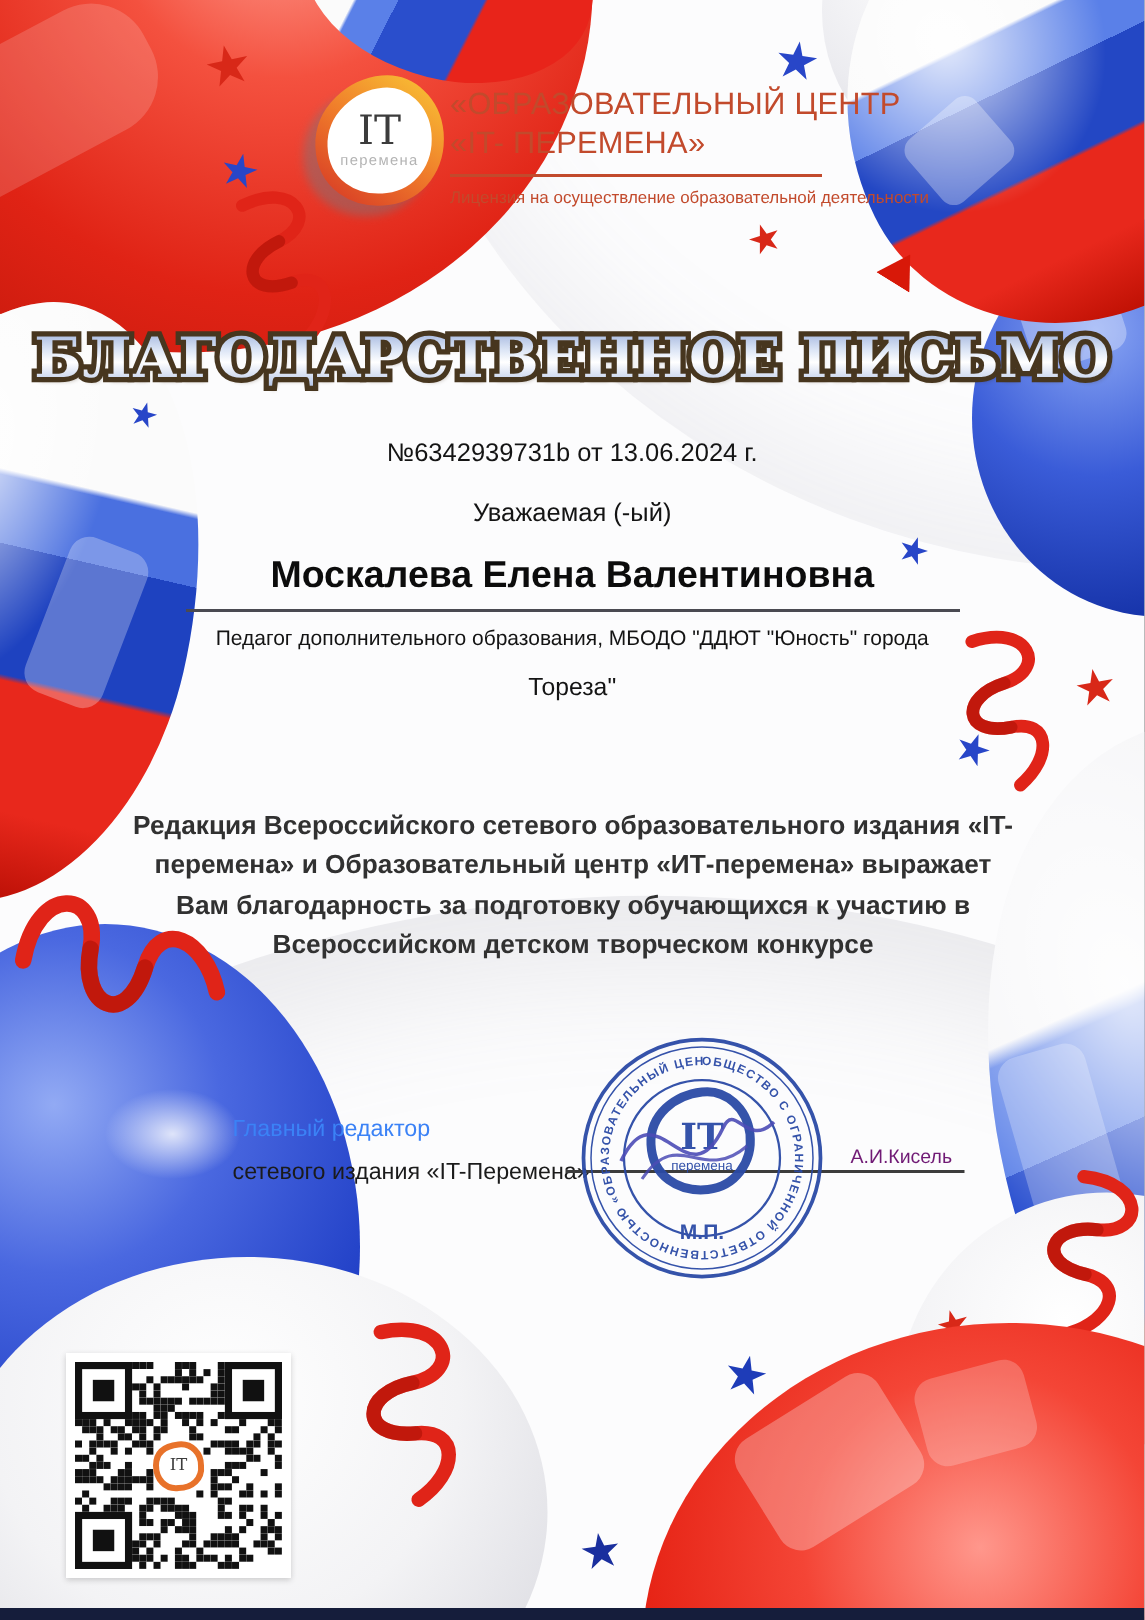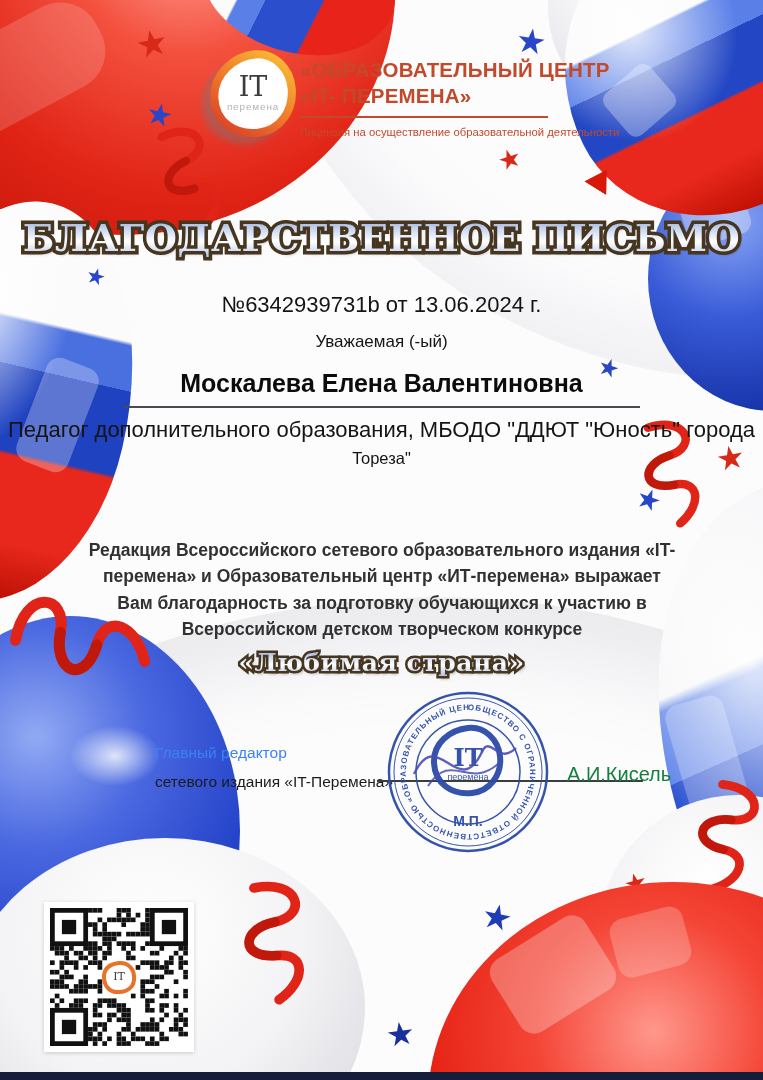--- a/index.html
+++ b/index.html
@@ -62,52 +62,52 @@
   .b-red-br::after{content:"";position:absolute;left:185px;top:30px;width:75px;height:60px;border-radius:14px;
     background:rgba(255,255,255,.22);transform:rotate(-15deg);}
   
   .star{position:absolute;line-height:1;z-index:2;user-select:none;}
   .ribbon{position:absolute;z-index:2;}
   
   .logo{left:208px;top:48px;width:90px;height:92px;z-index:5;}
   .logo-shadow{position:absolute;left:-6px;top:14px;width:86px;height:82px;border-radius:46% 54% 50% 50%/52% 48% 52% 48%;
     background:rgba(120,120,125,.45);filter:blur(3px);transform:rotate(-10deg);}
   .org-block{left:300px;top:57px;width:440px;z-index:5;color:#c24a2c;}
-  .org-name{font-size:20.5px;font-weight:700;line-height:1.28;letter-spacing:.2px;}
+  .org-name{font-size:20.5px;font-weight:400;line-height:1.28;letter-spacing:.2px;}
   .org-divider{width:248px;height:2px;background:#c24a2c;margin:7px 0 6px;}
   .org-license{font-size:11.3px;font-weight:400;line-height:1.5;}
   
   .deco-title{position:absolute;left:0;right:0;text-align:center;z-index:10;
     font-family:"DejaVu Serif",serif;font-weight:bold;letter-spacing:.5px;}
   .deco-stroke{position:absolute;left:0;right:0;color:#47361f;
     -webkit-text-stroke:6px #47361f;text-shadow:2px 3px 3px rgba(60,40,20,.40);}
   .deco-fill{position:relative;color:#b9c8e8;}
   @supports (-webkit-background-clip:text){
     .deco-fill{background:linear-gradient(180deg,#8ca3d4 0%,#dde6f6 40%,#ffffff 58%,#a8bbe2 100%);
       -webkit-background-clip:text;background-clip:text;color:transparent;}
   }
   .main-title{top:216px;font-size:37px;}
   .main-title .deco-stroke{-webkit-text-stroke:7px #47361f;}
   .contest-title{top:648px;font-size:25px;}
   .contest-title .deco-stroke{-webkit-text-stroke:5px #47361f;}
   
   .ctext{position:absolute;left:0;right:0;text-align:center;z-index:10;color:#141414;}
-  .num-line{top:292px;font-size:22px;}
+  .num-line{top:292px;font-size:17px;}
   .salutation{top:332px;font-size:17px;}
   .recipient{top:369px;font-size:25px;font-weight:bold;color:#0c0c0c;}
   .name-underline{position:absolute;left:124px;top:406px;width:516px;height:2px;background:#4a4a52;z-index:10;}
-  .pos1{top:417px;font-size:22px;}
+  .pos1{top:417px;font-size:14px;}
   .pos2{top:449px;font-size:16.5px;}
   .body-text{position:absolute;left:86px;top:537px;width:592px;text-align:center;z-index:10;
     font-size:17.5px;font-weight:700;color:#313131;line-height:1.5;}
   
   .sig-role1{position:absolute;left:155px;top:744px;font-size:15.5px;color:#3b82f6;z-index:10;}
   .sig-role2{position:absolute;left:155px;top:773px;font-size:15.5px;color:#1b1b1b;z-index:10;}
   .sig-line{position:absolute;left:377px;top:780px;width:266px;height:2px;background:#3c3c3c;z-index:11;}
-  .signer{position:absolute;left:567px;top:763px;font-size:20px;color:#15803d;z-index:11;}
+  .signer{position:absolute;left:567px;top:763px;font-size:13px;color:#701a75;z-index:11;}
   .stamp{left:386px;top:690px;width:164px;height:164px;z-index:12;opacity:.95;}
   
   .qr-tile{left:44px;top:902px;width:150px;height:150px;background:#fff;z-index:6;
     box-shadow:0 1px 4px rgba(0,0,0,.18);display:flex;align-items:center;justify-content:center;}
   
   .bottom-strip{position:absolute;left:0;bottom:0;width:100%;height:8px;background:#151d3b;z-index:20;}
 </style>
 </head>
 <body>
 
@@ -195,24 +195,20 @@
   </div>
 
   <div class="ctext num-line">№6342939731b от 13.06.2024 г.</div>
   <div class="ctext recipient">Москалева Елена Валентиновна</div>
   <div class="ctext salutation">Уважаемая (-ый)</div>
   <div class="name-underline"></div>
   <div class="ctext pos1">Педагог дополнительного образования, МБОДО "ДДЮТ "Юность" города</div>
   <div class="ctext pos2">Тореза"</div>
   <div class="body-text">Редакция Всероссийского сетевого образовательного издания «IT-перемена»  и Образовательный центр «ИТ-перемена» выражает Вам благодарность за подготовку обучающихся к участию в  Всероссийском детском творческом конкурсе</div>
 
-  <div class="deco-title contest-title">
-    <span class="deco-stroke">«Любимая страна»</span>
-    <span class="deco-fill">«Любимая страна»</span>
-  </div>
 
   <div class="sig-role1">Главный редактор</div>
   <div class="sig-role2">сетевого издания  «IT-Перемена»</div>
   <div class="sig-line"></div>
   <div class="signer">А.И.Кисель</div>
 
   <svg class="abs stamp" viewBox="0 0 164 164">
     <defs>
       <path id="ringpath" d="M 82,20 A 62,62 0 1 1 81.9,20"></path>
     </defs>

